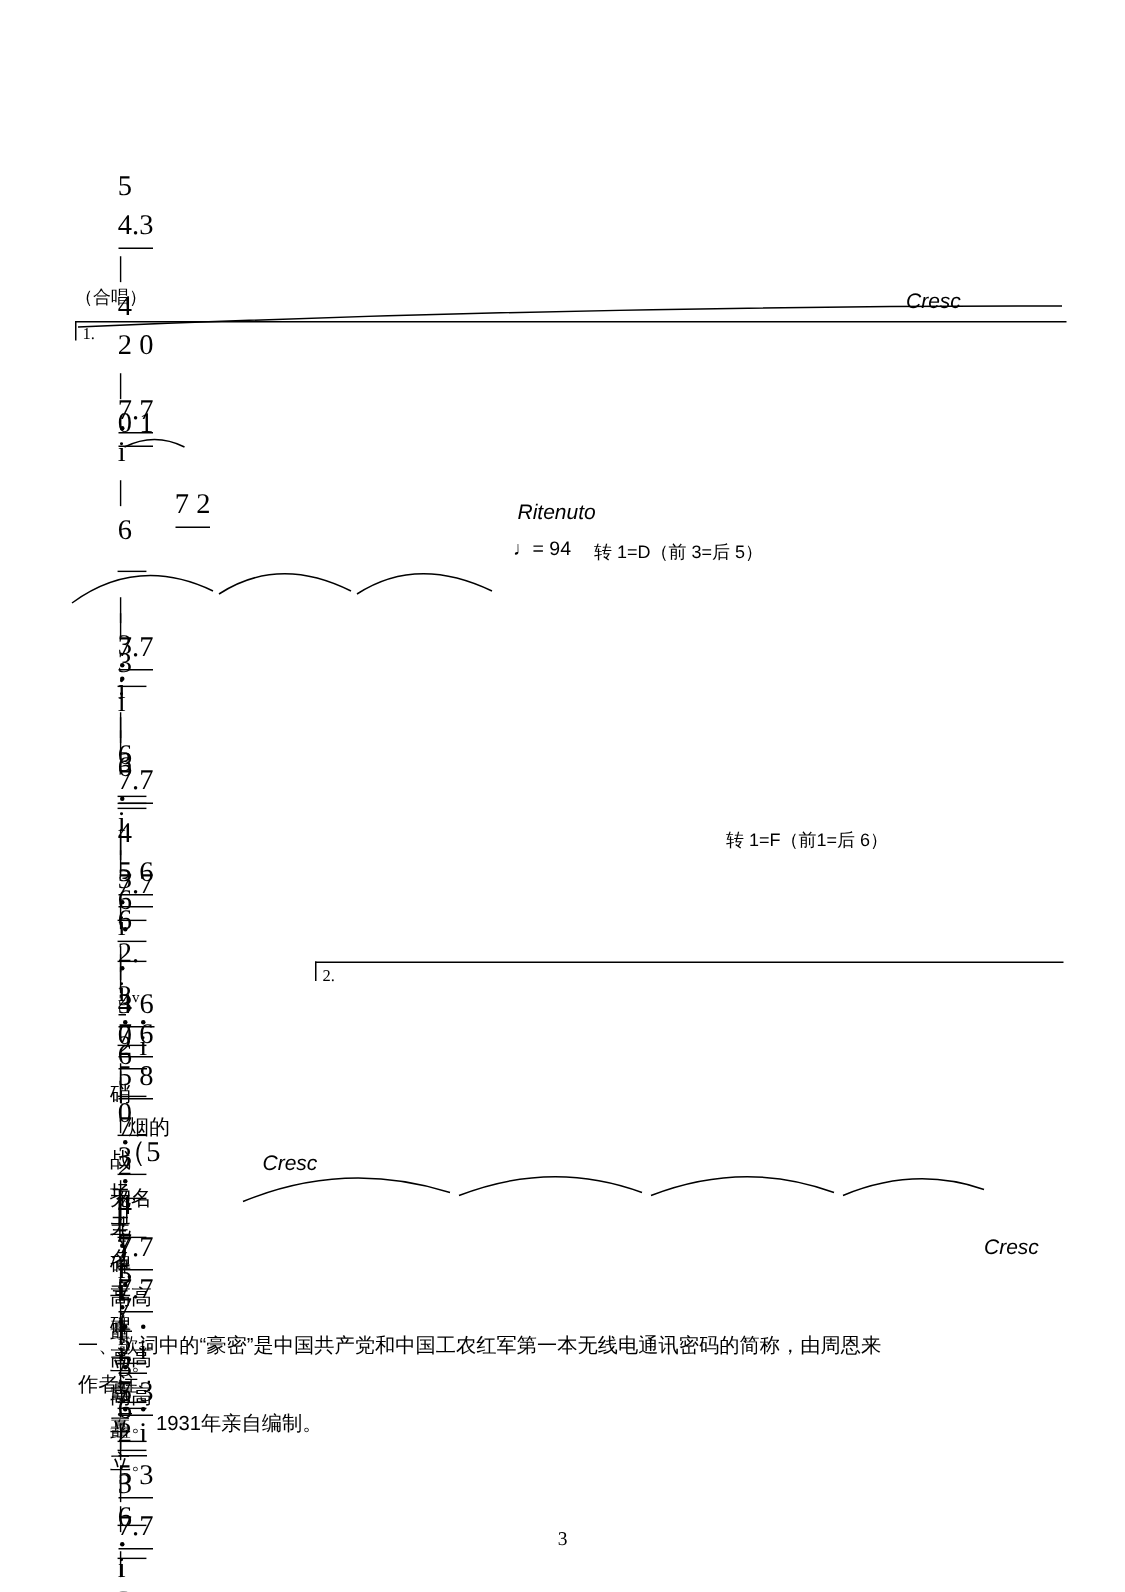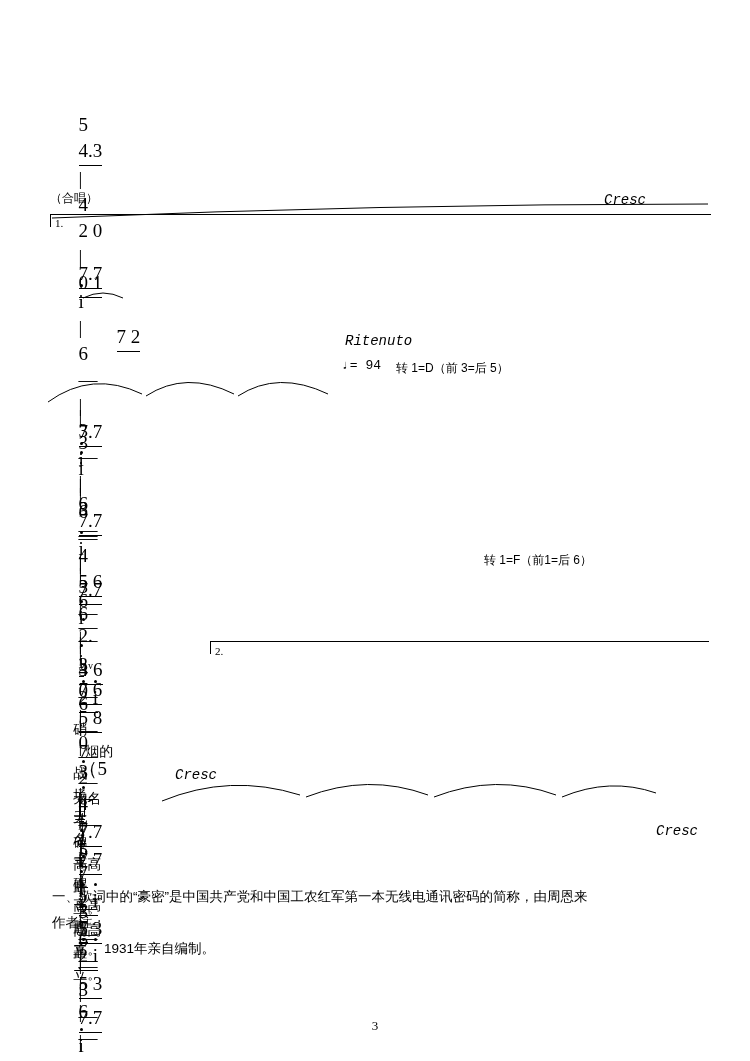--- a/index.html
+++ b/index.html
@@ -73,21 +73,21 @@
   .volta-label {
     position: absolute;
     font-size: 11px;
     font-family: "Liberation Serif", serif;
   }
 
   
   .mark {
     position: absolute;
     font-size: 13px;
-    font-family: Liberation Mono, monospace;
+    font-family: Liberation Sans, sans-serif;
   }
   .mark-italic {
     font-style: italic;
   }
   .cn {
     font-family: "Liberation Sans", sans-serif;
     font-size: 12px;
   }
 
   

